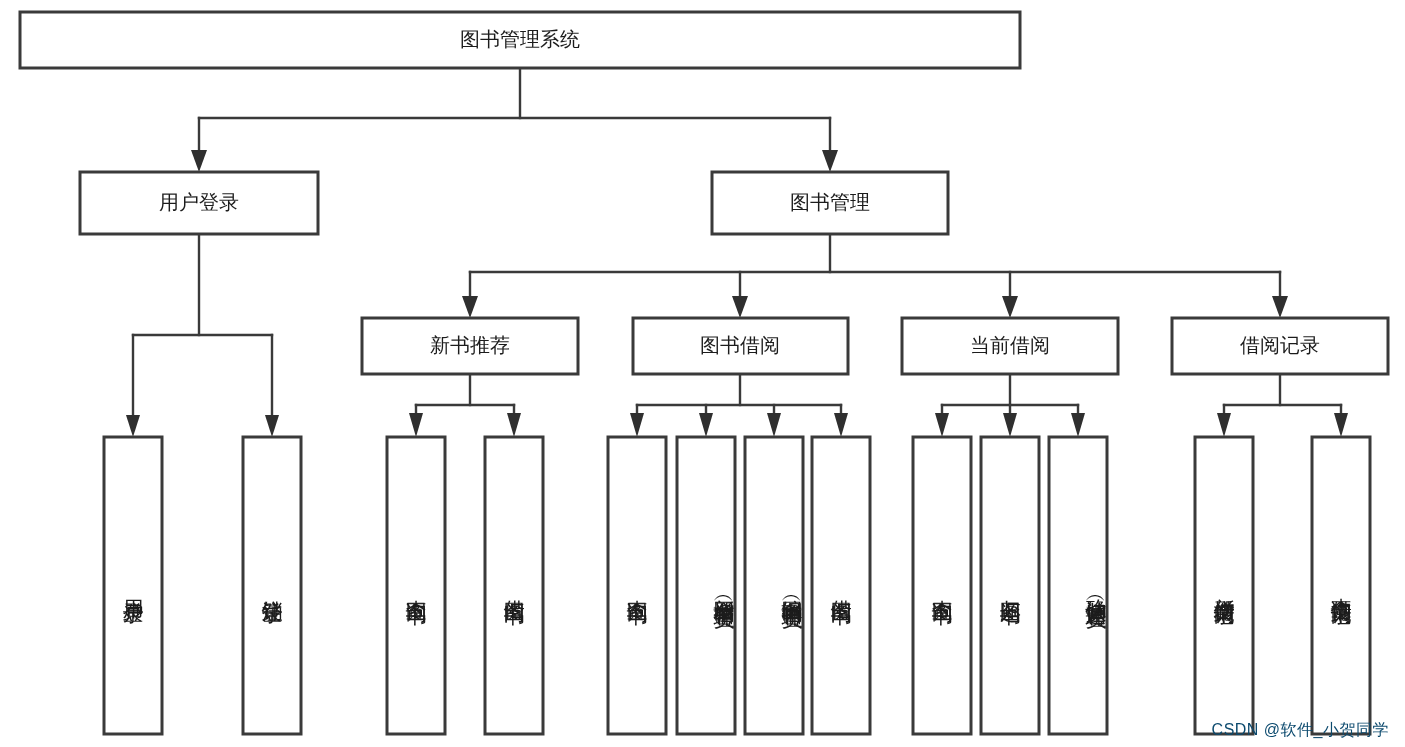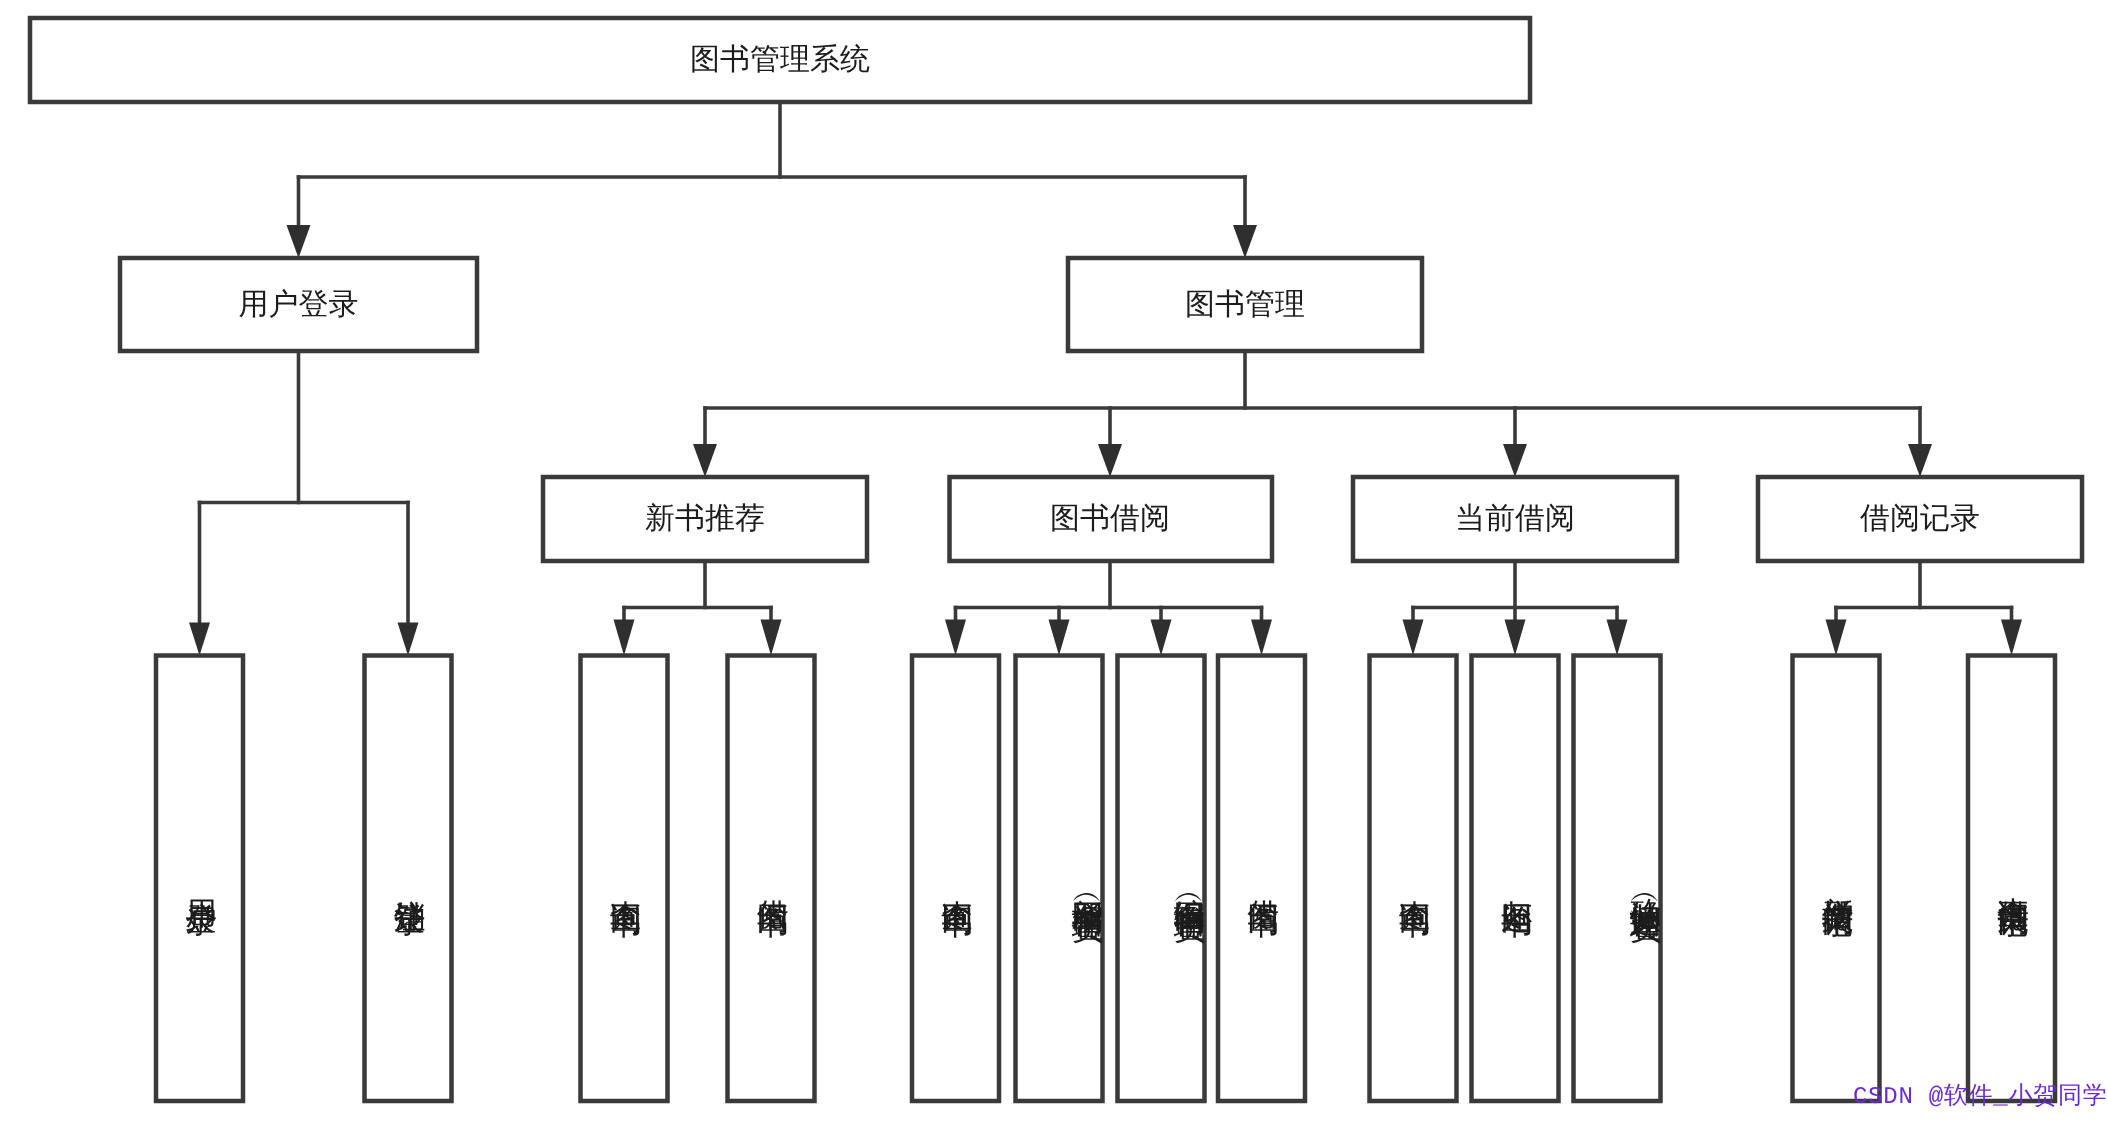--- a/index.html
+++ b/index.html
@@ -72,25 +72,25 @@
     justify-content: center;
     padding-top: 6px;
     box-sizing: border-box;
   }
   .leaf-label.centered {
     align-items: center;
     padding-top: 0;
   }
   .watermark {
     position: absolute;
-    right: 0;
+    right: 16px;
     bottom: 6px;
-    font-family: Liberation Mono, monospace;
+    font-family: Liberation Sans, sans-serif;
     font-size: 16px;
-    color: #6d28d9;
+    color: #0c4a6e;
     letter-spacing: 0.5px;
     pointer-events: none;
     user-select: none;
   }
 </style>
 </head>
 <body>
 
 <div id="chart-root">
   <svg class="flow" viewBox="0 0 1405 747">

